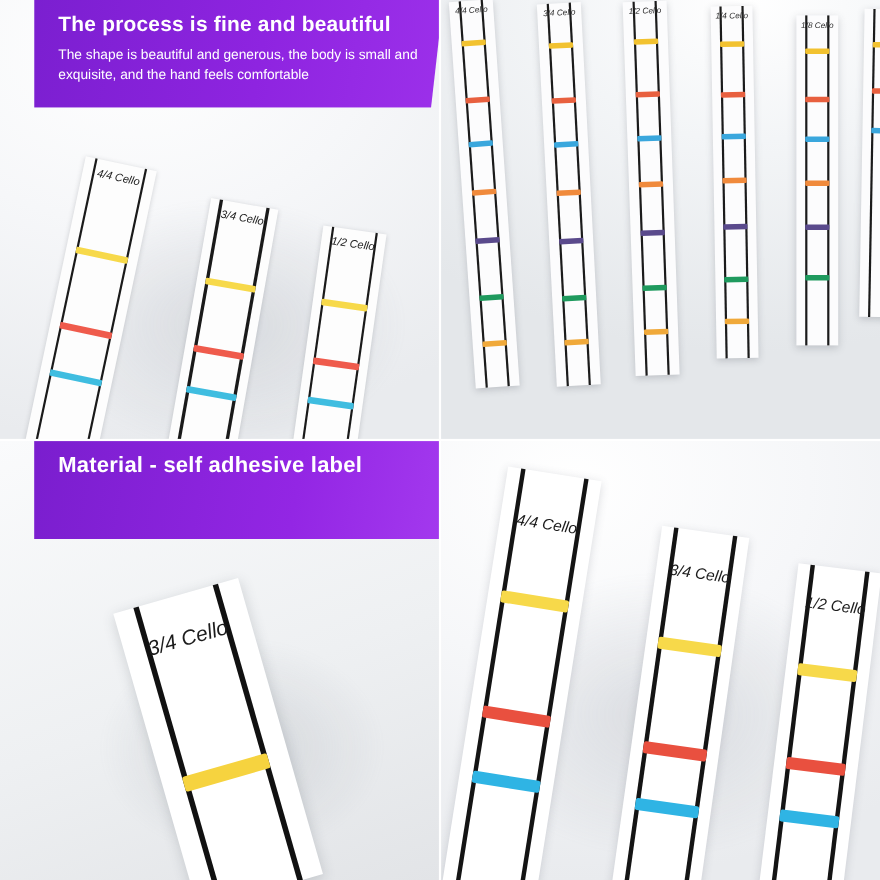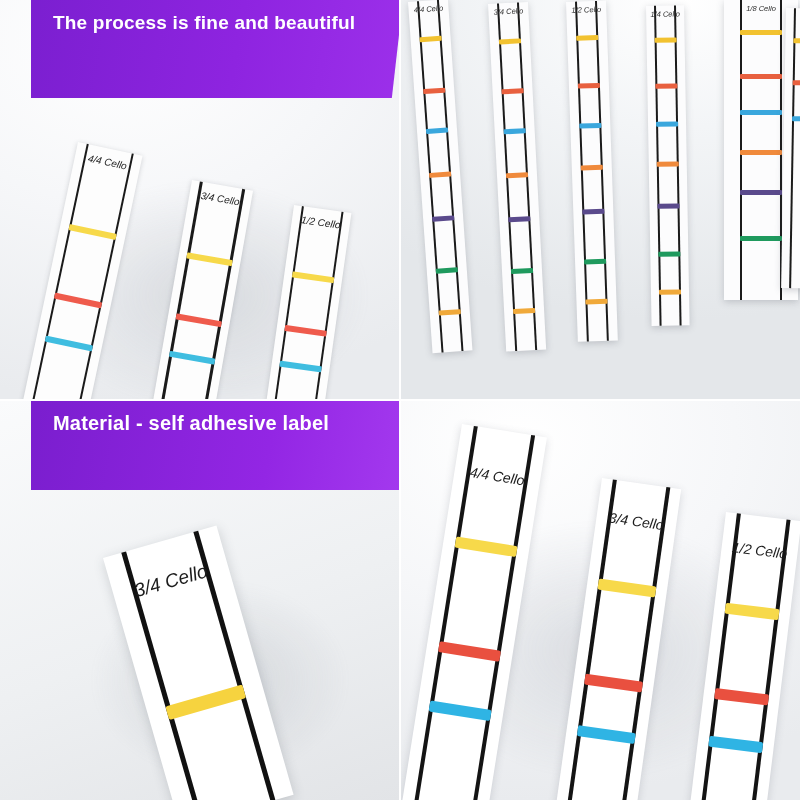--- a/index.html
+++ b/index.html
@@ -230,20 +230,21 @@
       <div class="edge l"></div>
       <div class="edge r"></div>
       <div class="lbl" style="top:8px;">1/2 Cello</div>
       <div class="band" style="top:66px; background:#f7d94a;"></div>
       <div class="band" style="top:120px; background:#ef5b4c;"></div>
       <div class="band" style="top:156px; background:#3fbde0;"></div>
     </div>
 
     <div class="banner one">
       <p class="banner-title">The process is fine and beautiful</p>
+      <p class="banner-sub">The shape is beautiful and generous, the body is small and exquisite, and the hand feels comfortable</p>
     </div>
   </div>
 
   <div class="pane">
     <div class="photo-bg cool"></div>
 
     <div class="fan-card" style="left:8px; top:2px; width:40px; height:352px; transform: rotate(-4deg);">
       <div class="edge l"></div>
       <div class="edge r"></div>
       <div class="lbl" style="top:4px;">4/4 Cello</div>
@@ -288,21 +289,21 @@
       <div class="lbl" style="top:4px;">1/4 Cello</div>
       <div class="band" style="top:32px;  background:#f2c230;"></div>
       <div class="band" style="top:78px;  background:#e8603f;"></div>
       <div class="band" style="top:116px; background:#3aa7dd;"></div>
       <div class="band" style="top:156px; background:#f08a3c;"></div>
       <div class="band" style="top:198px; background:#5a4a8c;"></div>
       <div class="band" style="top:246px; background:#1f9a5e;"></div>
       <div class="band" style="top:284px; background:#f0a93a;"></div>
     </div>
 
-    <div class="fan-card" style="left:324px; top:0; width:38px; height:300px; transform: rotate(0deg); padding-left: 36px;">
+    <div class="fan-card" style="left:324px; top:14px; width:38px; height:300px; transform: rotate(0deg);">
       <div class="edge l"></div>
       <div class="edge r"></div>
       <div class="lbl" style="top:4px;">1/8 Cello</div>
       <div class="band" style="top:30px;  background:#f2c230;"></div>
       <div class="band" style="top:74px;  background:#e8603f;"></div>
       <div class="band" style="top:110px; background:#3aa7dd;"></div>
       <div class="band" style="top:150px; background:#f08a3c;"></div>
       <div class="band" style="top:190px; background:#5a4a8c;"></div>
       <div class="band" style="top:236px; background:#1f9a5e;"></div>
     </div>

